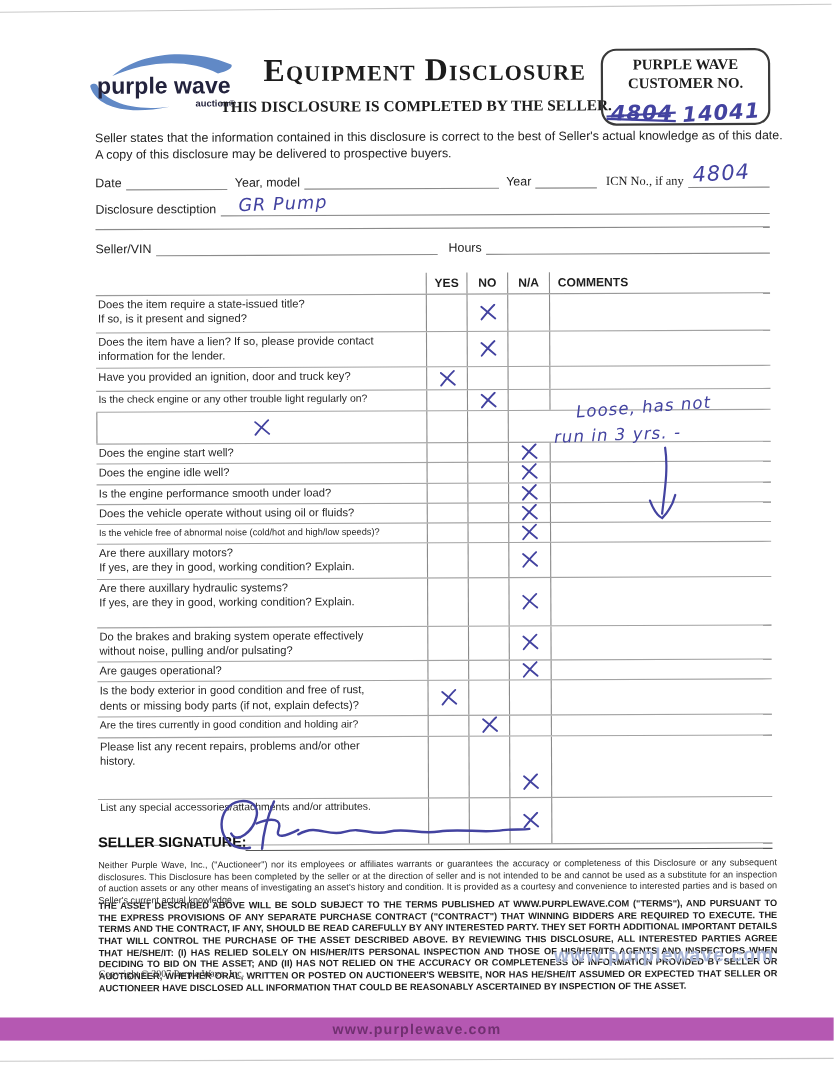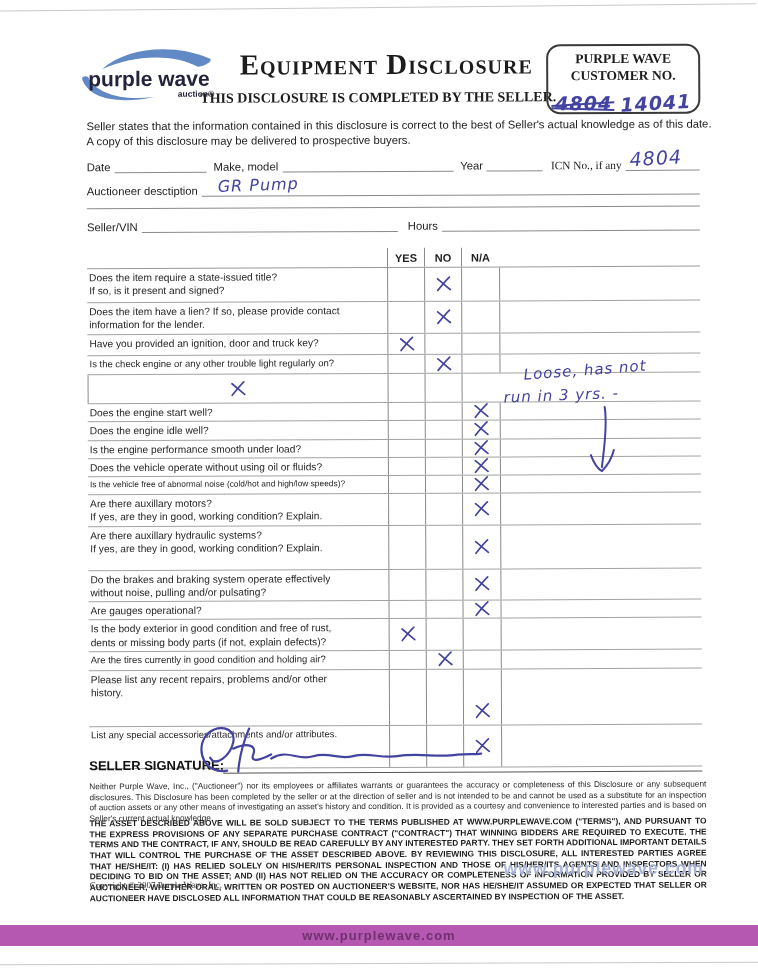--- a/index.html
+++ b/index.html
@@ -117,32 +117,32 @@
       <span class="hand crossed" style="font-size:19px;">4804</span>
       <span class="hand" style="font-size:19px; transform:rotate(-3deg);">14041</span>
     </div>
   </div>
 
   <div class="statement">Seller states that the information contained in this disclosure is correct to the best of Seller's actual knowledge as of this date. A copy of this disclosure may be delivered to prospective buyers.</div>
 
   <div class="frow" style="top:157px;">
     <span class="lbl">Date</span>
     <span class="uline" style="width:92px;"></span>
-    <span class="lbl" style="padding-left:7px;">Make, model</span>
+    <span class="lbl" style="padding-left:7px;">Year, model</span>
     <span class="uline grow"></span>
     <span class="lbl" style="padding-left:7px;">Year</span>
     <span class="uline" style="width:56px;"></span>
     <span class="lbl" style="padding-left:8px;font-family:Liberation Serif, serif;">ICN No., if any</span>
     <span class="uline" style="width:74px;">
       <span class="hand icn-hand">4804</span>
     </span>
   </div>
 
   <div class="frow" style="top:181px;">
-    <span class="lbl">Auctioneer desctiption</span>
+    <span class="lbl">Disclosure desctiption</span>
     <span class="uline grow">
       <span class="hand equip-hand">GR Pump</span>
     </span>
   </div>
 
   <div class="frow" style="top:193px;">
     <span class="uline grow"></span>
   </div>
 
   <div class="frow" style="top:217px;">
@@ -151,20 +151,21 @@
     <span class="lbl" style="padding-left:10px;">Hours</span>
     <span class="uline grow"></span>
   </div>
 
   <div class="dtable">
     <div class="trow head">
       <div class="cell q"></div>
       <div class="cell c">YES</div>
       <div class="cell c">NO</div>
       <div class="cell c">N/A</div>
+      <div class="cell comments">COMMENTS</div>
     </div>
     <div id="table-body">
         <div class="trow" style="min-height: 34px;">
     <div class="cell q">
             <div>Does the item require a state-issued title?</div>
             <div>If so, is it present and signed?</div>
           </div>
     <div class="cell c yes"></div>
     <div class="cell c no">
             <svg width="17" height="15" viewBox="0 0 17 15" class="xmark">

